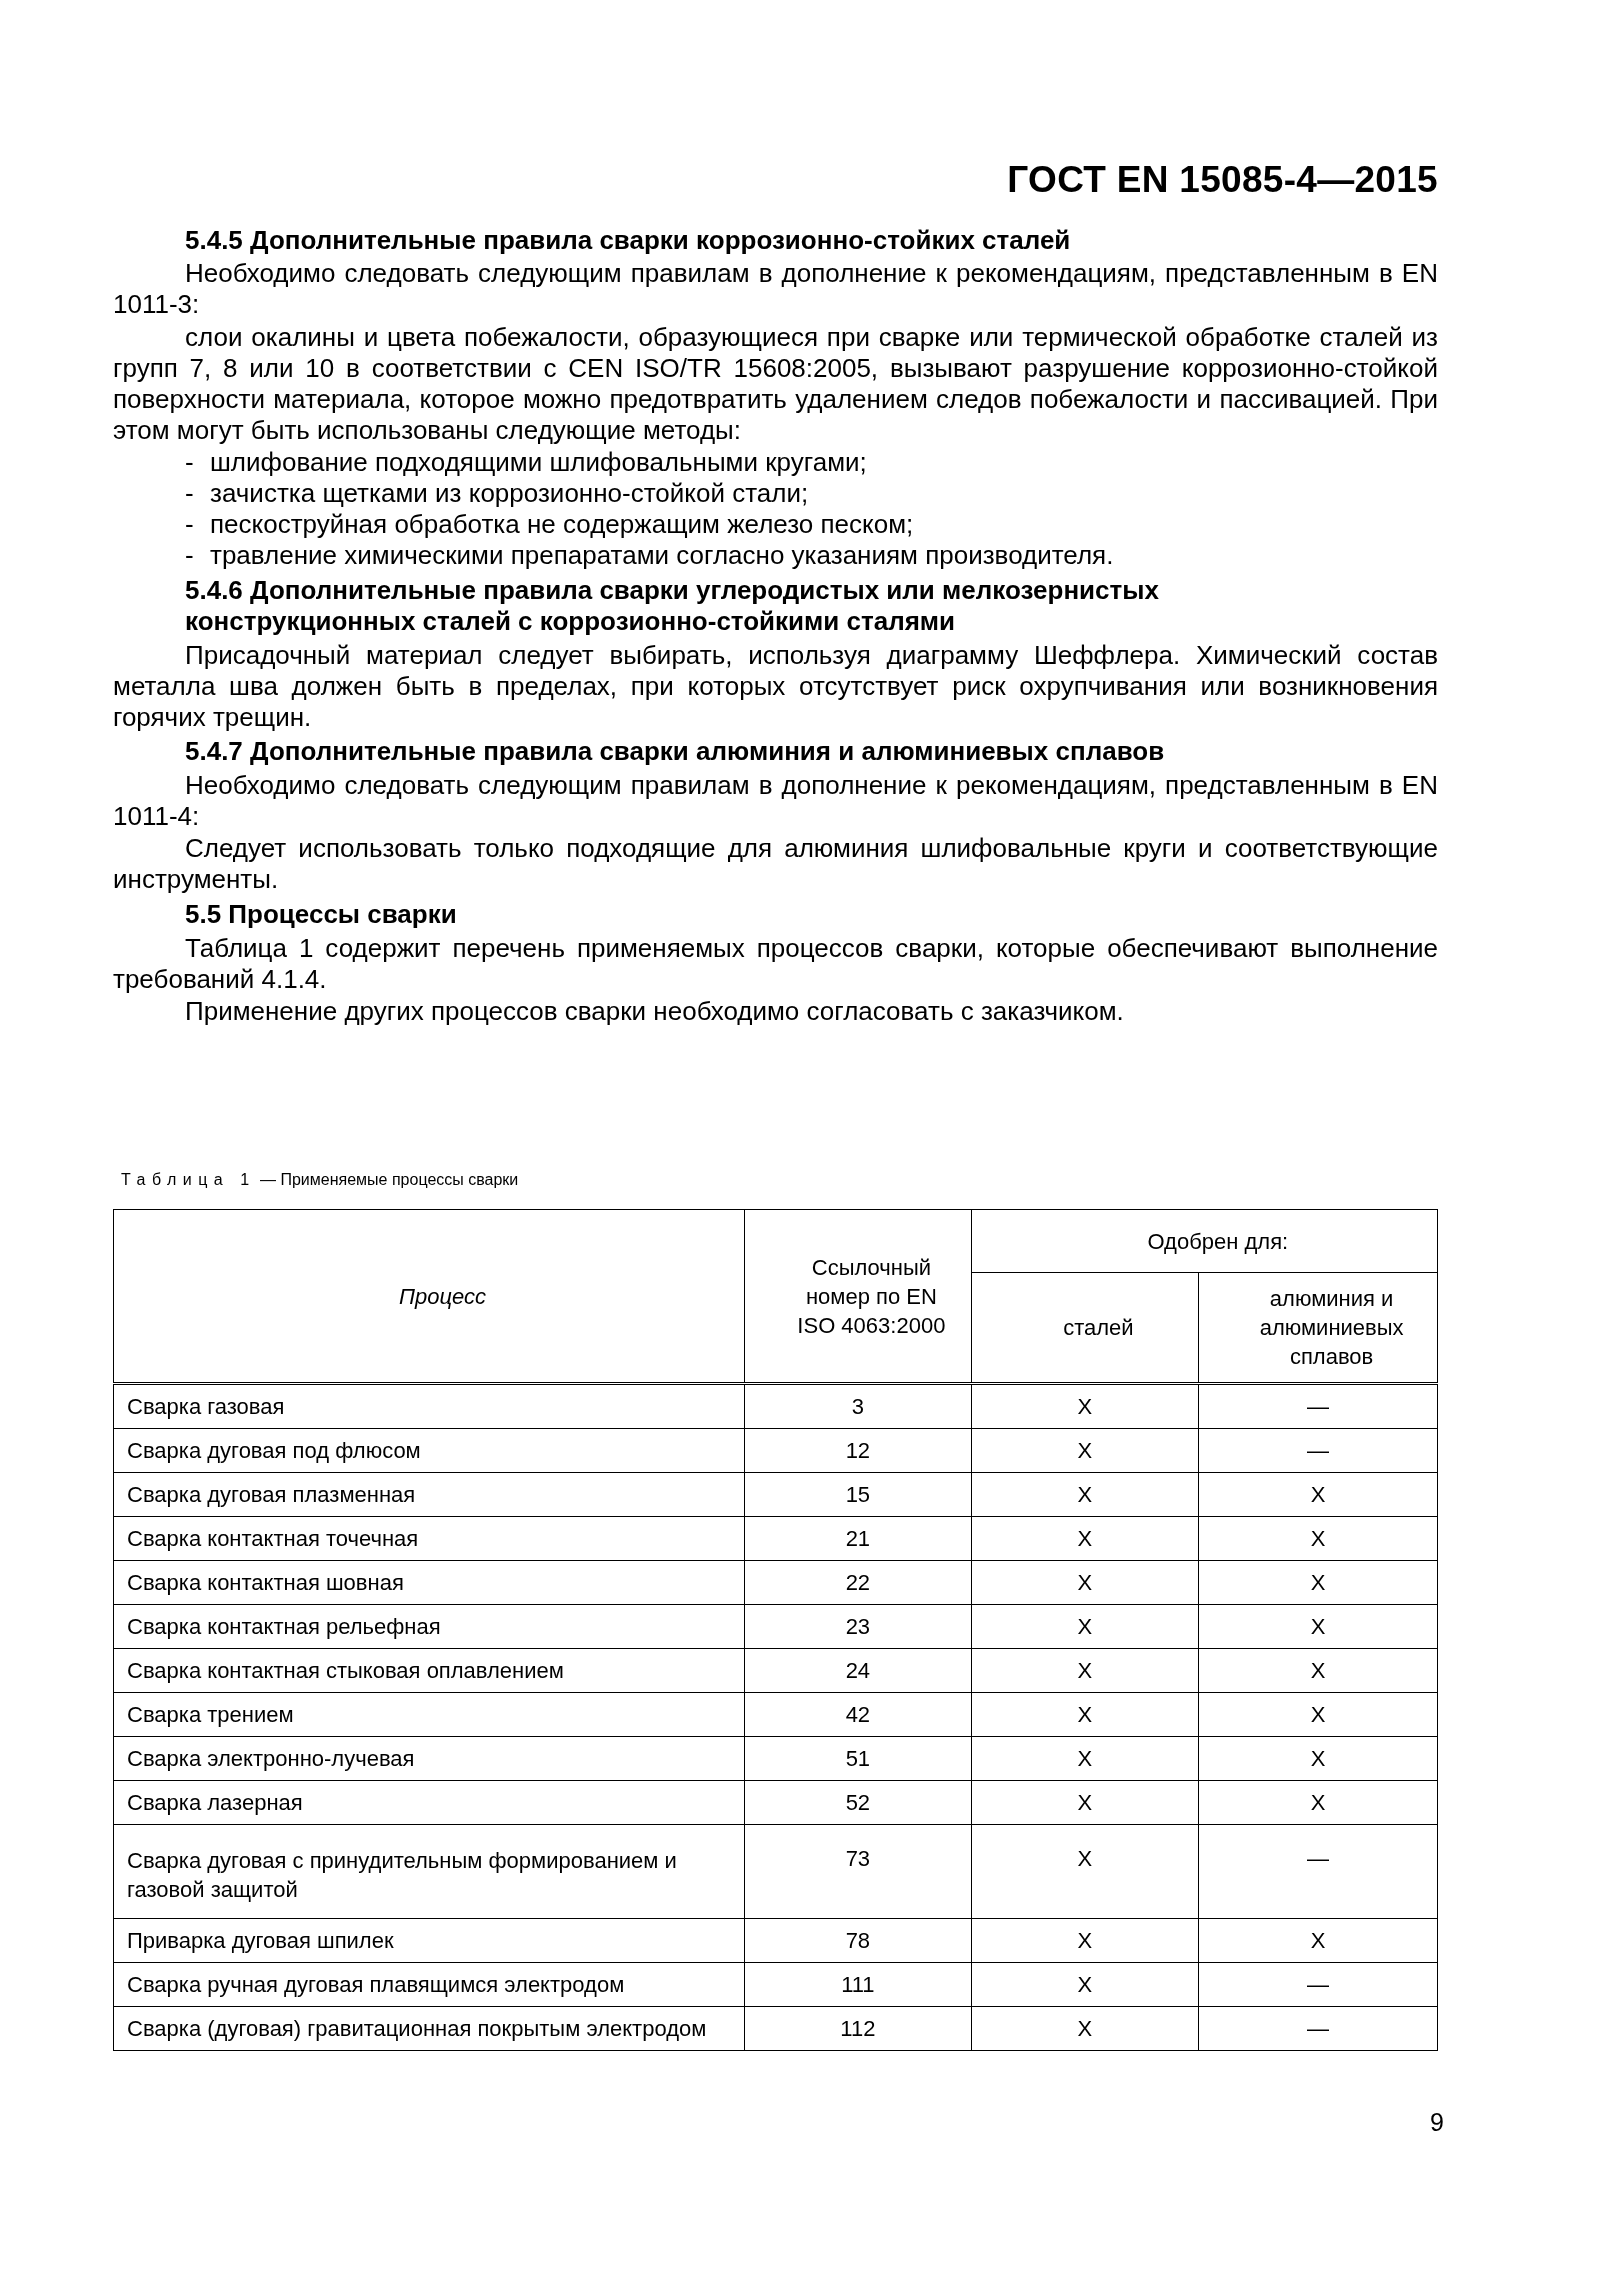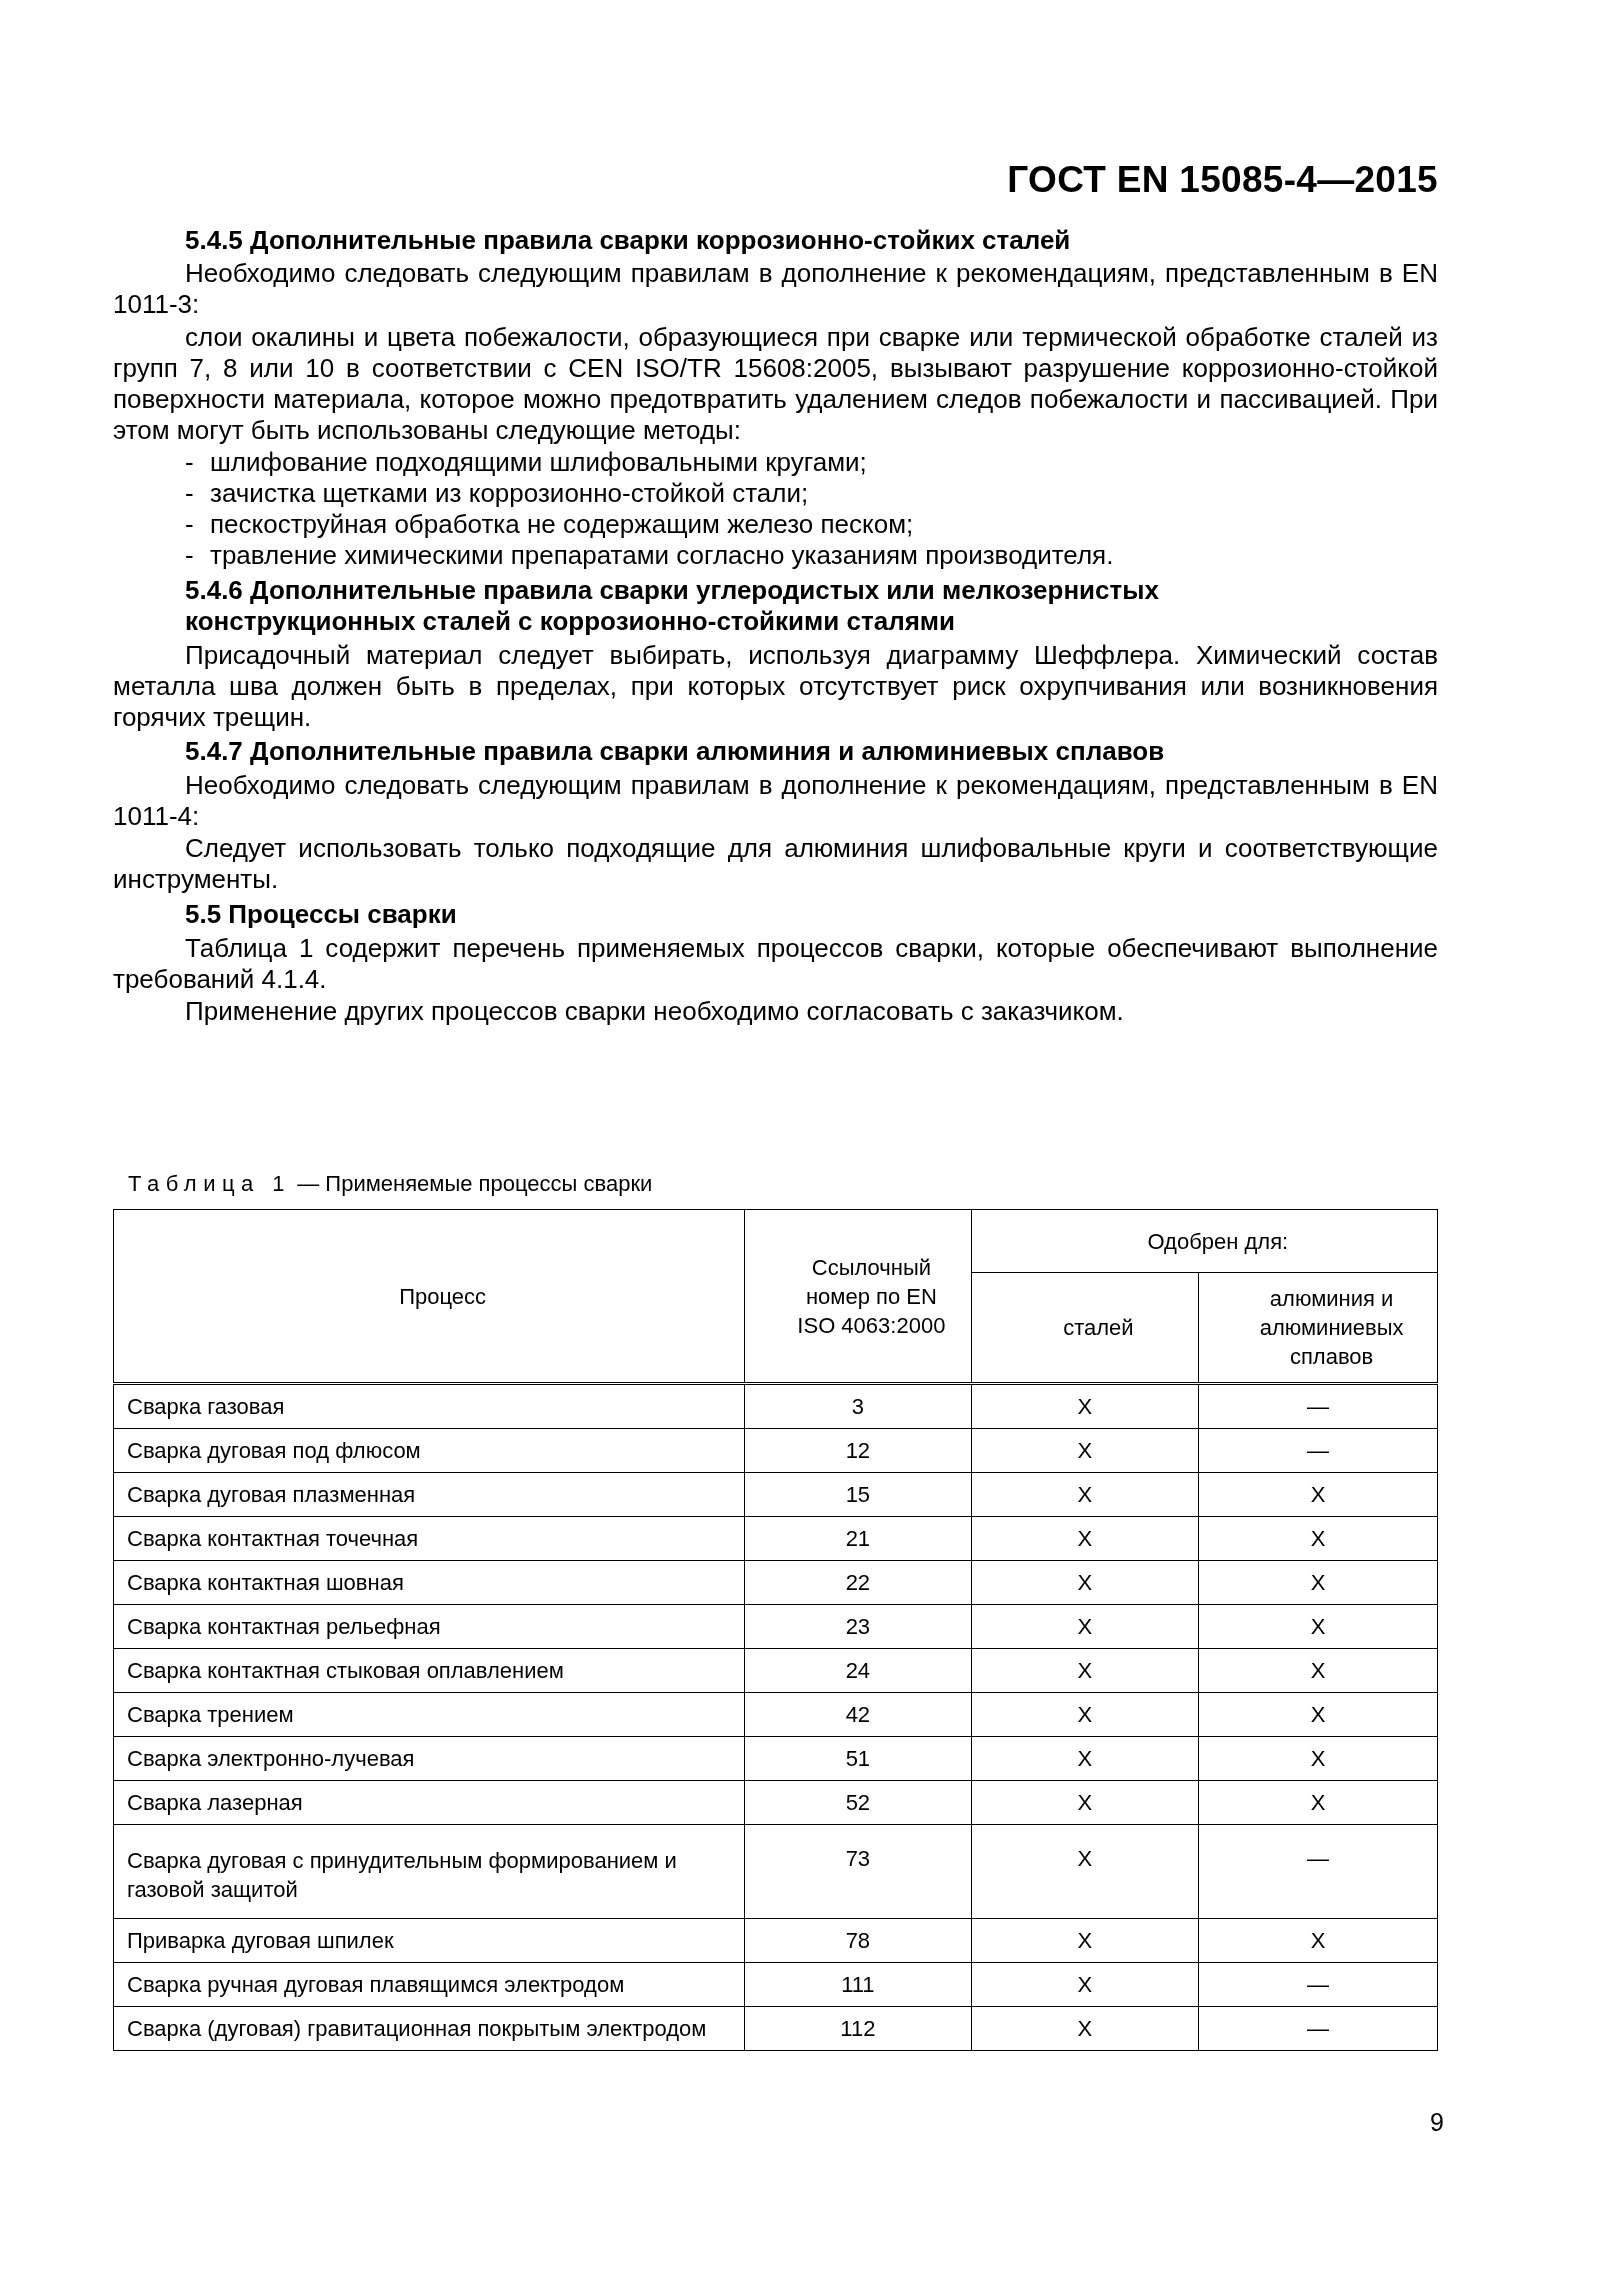--- a/index.html
+++ b/index.html
@@ -13,39 +13,39 @@
   }
   .content {
     position: absolute; left: 113px; top: 221px; width: 1325px;
     font-size: 26px; line-height: 31px;
   }
   .h { font-weight: bold; padding-left: 72px; margin-top: 3.9px; margin-bottom: 2.6px; }
   .p { text-indent: 72px; text-align: justify; margin: 0 0 1.3px 0; }
   .li { padding-left: 72px; position: relative; }
   .li .dash { display: inline-block; width: 25px; }
   .table-caption {
-    position: absolute; left: 128px; top: 1171px; font-size: 22px;
+    position: absolute; left: 121px; top: 1171px; font-size: 16px;
   }
   .table-caption .spaced { letter-spacing: 6.5px; }
   table.proc {
     position: absolute; left: 113px; top: 1209px; width: 1325px;
     border-collapse: collapse; font-size: 22px;
   }
   table.proc td, table.proc th {
     border: 1.3px solid #000; font-weight: normal; padding: 0 13px;
   }
   table.proc th { text-align: center; line-height: 29px; padding-left: 40px; }
   table.proc th.top { height: 62px; }
   table.proc th.sub { height: 109px; }
   table.proc thead tr:last-child th, table.proc thead th.span2 { border-bottom: 3.9px double #000; }
   table.proc td { height: 43px; }
   table.proc td.name { text-align: left; line-height: 29px; }
   table.proc td.c { text-align: center; }
   table.proc tr.tall td { height: 72px; vertical-align: top; padding-top: 21px; }
-  .col1 { width: 654px; }
+  .col1 { width: 654px; font-style: italic; }
   .col2 { width: 182px; }
   .col3 { width: 192px; }
   .col4 { width: 192px; }
   .page-number {
     position: absolute; top: 2108px; left: 1430px; font-size: 25px;
   }
 </style>
 </head>
 <body>
 

